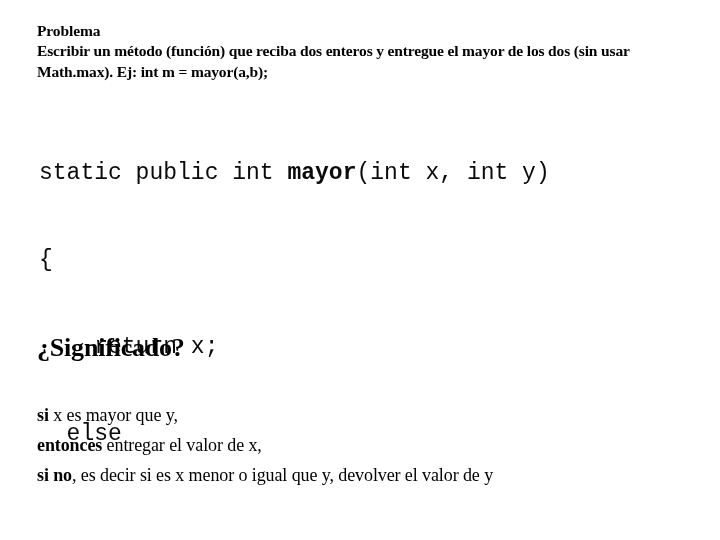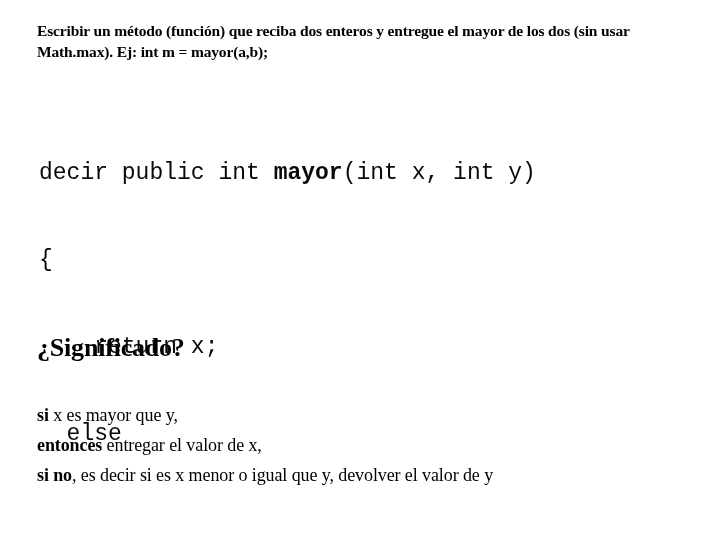--- a/index.html
+++ b/index.html
@@ -94,25 +94,26 @@
   .explanation .exp-line {
     white-space: nowrap;
   }
 </style>
 </head>
 <body>
 
 <div class="slide">
 
   <div class="problem-block">
+    <div class="problem-title">Problema</div>
     <div class="problem-desc">Escribir un método (función) que reciba dos enteros y entregue el mayor de los dos (sin usar Math.max). Ej: int m = mayor(a,b);</div>
   </div>
 
   <div class="code-block">
-    <div class="code-line"><span>decir public int </span><span class="fn-name">mayor</span><span>(int x, int y)</span></div>
+    <div class="code-line"><span>static public int </span><span class="fn-name">mayor</span><span>(int x, int y)</span></div>
     <div class="code-line">{</div>
     <div class="code-line">    return x;</div>
     <div class="code-line">  else</div>
     
     
   </div>
 
   <div class="significado">¿Significado?</div>
 
   <div class="explanation">

